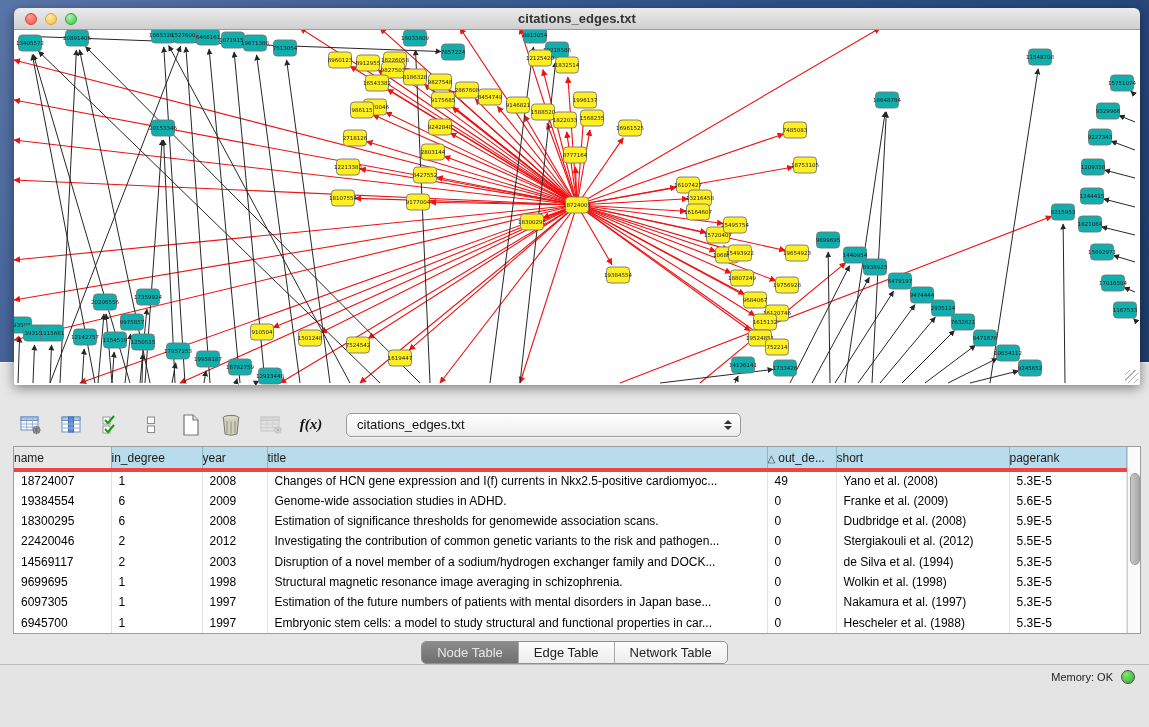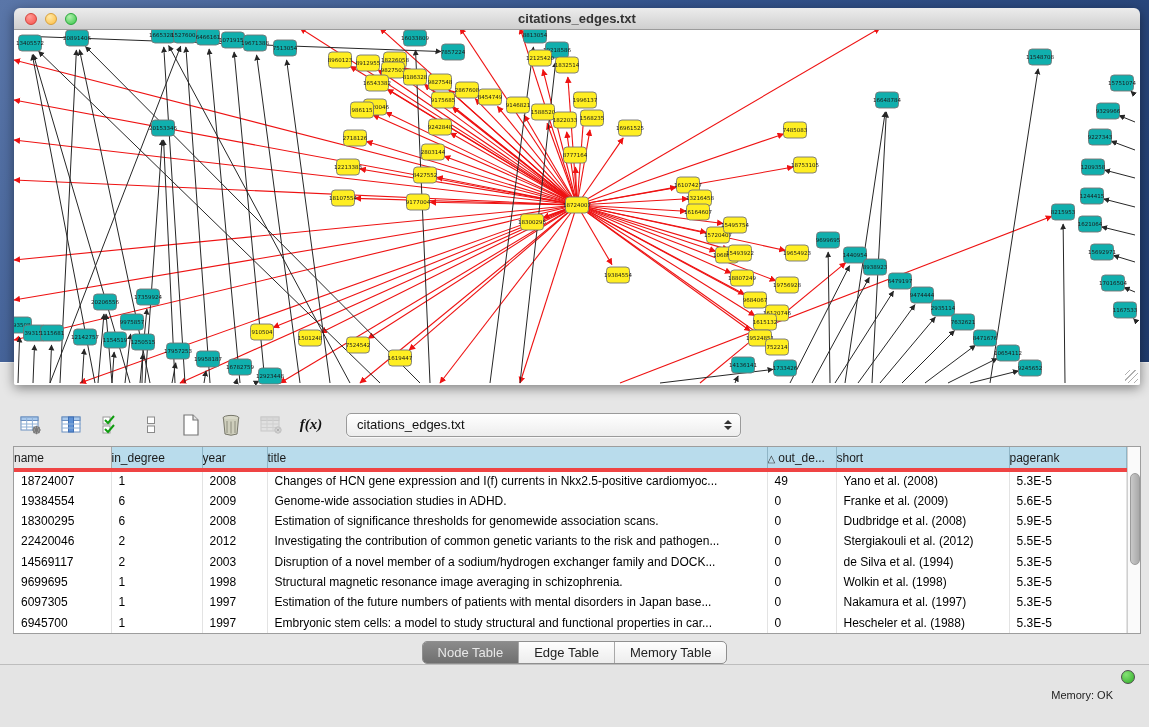--- a/index.html
+++ b/index.html
@@ -63,21 +63,21 @@
 
   .tabs-row { height:30px; flex:0 0 30px; display:flex; align-items:flex-end; justify-content:center; }
   .segmented { display:flex; border:1px solid #8f8f8f; border-radius:5px; overflow:hidden;
                background:linear-gradient(180deg,#fdfdfd,#ededed); box-shadow:0 1px 1px rgba(255,255,255,.7); }
   .seg { padding:2px 15px; font-size:13px; color:#222; border-right:1px solid #a8a8a8; cursor:pointer; line-height:17px; }
   .seg:last-child { border-right:none; }
   .seg.active { background:linear-gradient(180deg,#8b8b8b,#6f6f6f); color:#e8e8e8; }
 
   .status-bar { flex:1; background:linear-gradient(180deg,#e6e6e6,#d2d2d2); border-top:1px solid #bdbdbd;
                 position:relative; }
-  .mem-label { position:absolute; right:36px; top:24px; font-size:11px; color:#222; }
+  .mem-label { position:absolute; right:36px; top:6px; font-size:11px; color:#222; }
   .mem-dot { position:absolute; right:14px; top:5px; width:14px; height:14px; border-radius:50%;
              background:radial-gradient(circle at 35% 30%,#86e276,#2fae27); border:1px solid #4d4d4d; }
 
   svg .nlabel { font-family:"DejaVu Sans", sans-serif; font-size:5.5px; fill:#1a1a1a; }
 </style>
 </head>
 <body>
 
 <div class="screen">
 
@@ -826,21 +826,21 @@
       </table>
       <div class="vscroll">
         <div class="vthumb"></div>
       </div>
     </div>
 
     <div class="tabs-row">
       <div class="segmented" id="tabs">
           <span class="seg active">Node Table</span>
           <span class="seg">Edge Table</span>
-          <span class="seg">Memory Table</span>
+          <span class="seg">Network Table</span>
         </div>
     </div>
 
     <div class="status-bar">
       <span class="mem-label">Memory: OK</span>
       <span class="mem-dot"></span>
     </div>
   </div>
 </div>
 

